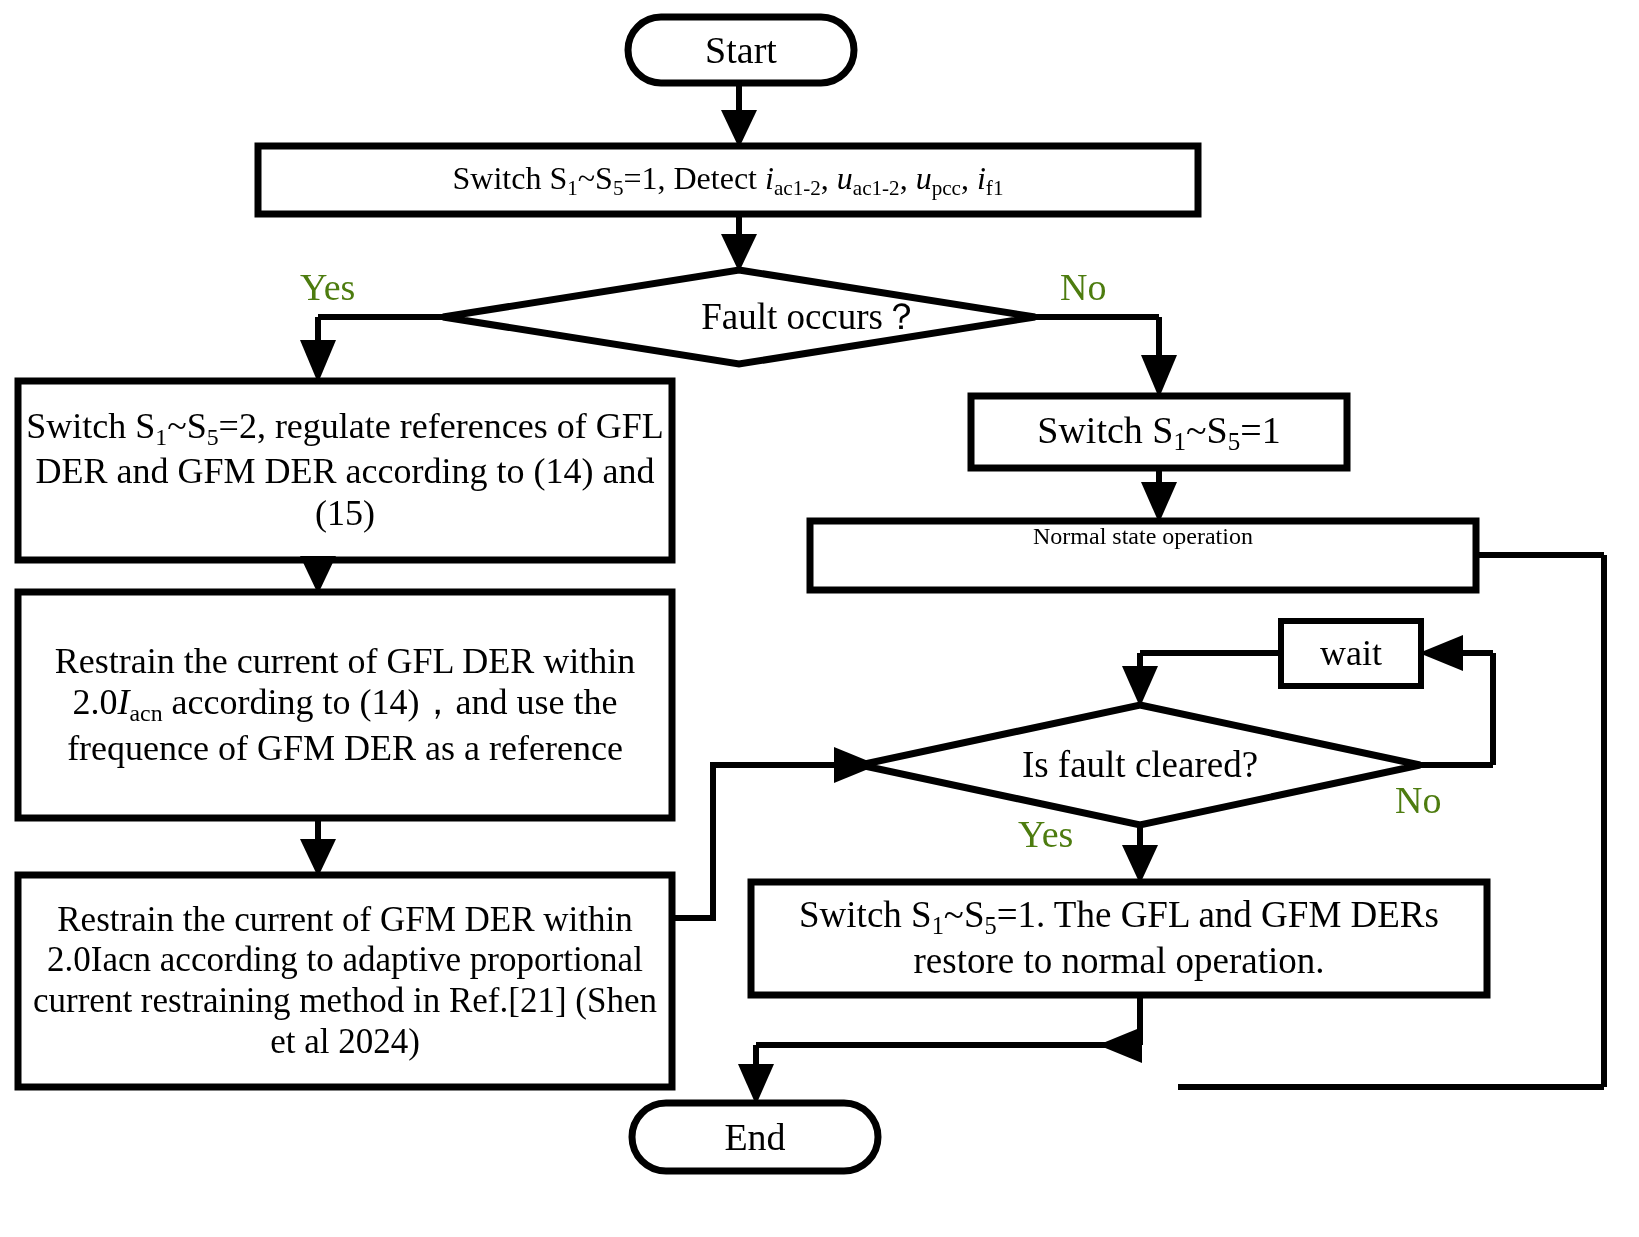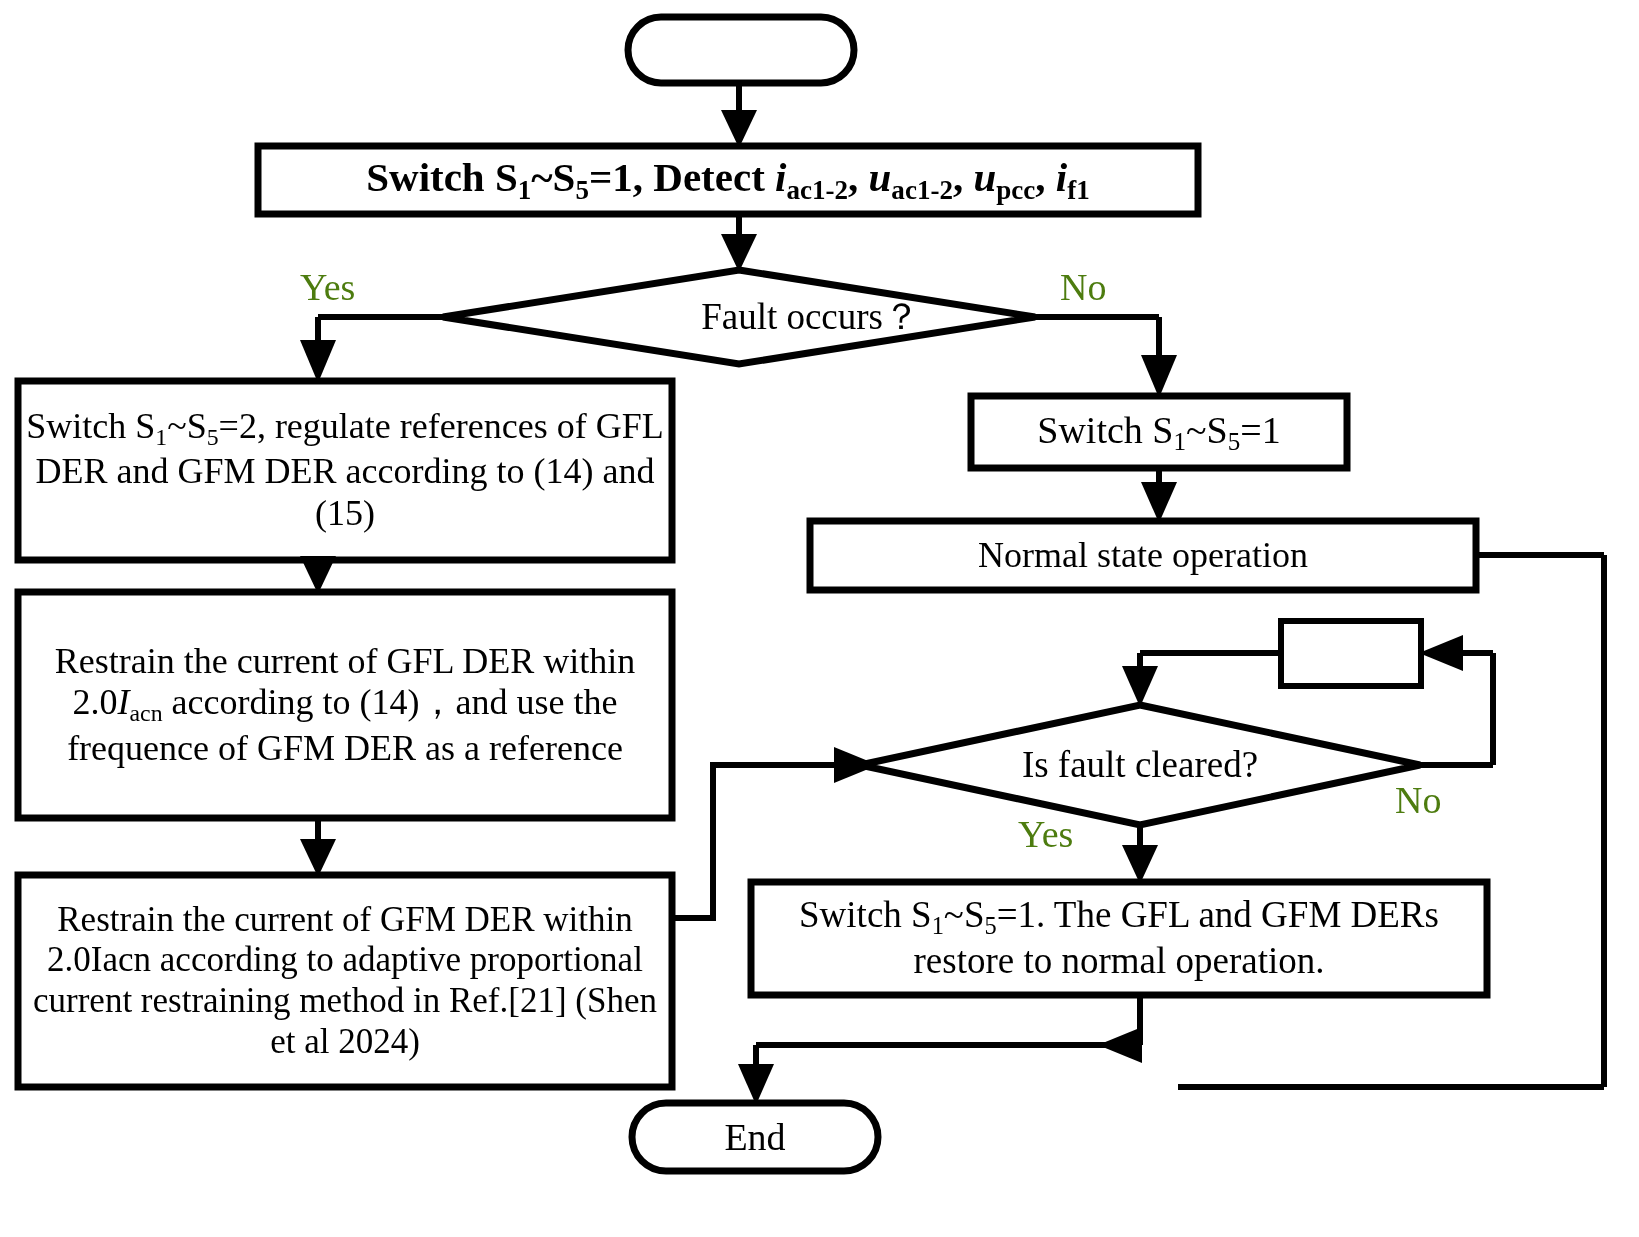--- a/index.html
+++ b/index.html
@@ -98,22 +98,25 @@
     <polygon class="arrowhead" points="1140,884 1122,845 1158,845"></polygon>
 
     <line class="conn" x1="1140" y1="995" x2="1140" y2="1045"></line>
     <line class="conn" x1="1140" y1="1045" x2="756" y2="1045"></line>
     <polygon class="arrowhead" points="1098,1045 1142,1027 1142,1063"></polygon>
     <line class="conn" x1="756" y1="1045" x2="756" y2="1070"></line>
     <polygon class="arrowhead" points="756,1105 738,1064 774,1064"></polygon>
 
   </svg>
 
+  <div class="node-text" style="left:628px;top:17px;width:226px;height:66px;font-size:38px;">
+    <span>Start</span>
+  </div>
 
-  <div class="node-text" style="left:258px;top:146px;width:940px;height:68px;font-size:41px;font-weight:bold;">
+  <div class="node-text" style="left:258px;top:146px;width:940px;height:68px;font-size:32px;">
     <span>Switch S<sub>1</sub>~S<sub>5</sub>=1, Detect <i>i</i><sub>ac1-2</sub>, <i>u</i><sub>ac1-2</sub>, <i>u</i><sub>pcc</sub>, <i>i</i><sub>f1</sub></span>
   </div>
 
   <div class="node-text" style="left:560px;top:290px;width:360px;height:54px;font-size:37px;text-align:right;">
     <span>Fault occurs？</span>
   </div>
 
   <div class="node-text" style="left:24px;top:381px;width:642px;height:179px;font-size:36px;">
     <span>Switch S<sub>1</sub>~S<sub>5</sub>=2, regulate references of GFL DER and GFM DER according to (14) and (15)</span>
   </div>
@@ -123,24 +126,27 @@
   </div>
 
   <div class="node-text" style="left:24px;top:875px;width:642px;height:212px;font-size:35px;">
     <span>Restrain the current of GFM DER within 2.0Iacn according to adaptive proportional current restraining method in Ref.[21] (Shen et al 2024)</span>
   </div>
 
   <div class="node-text" style="left:971px;top:396px;width:376px;height:72px;font-size:38px;">
     <span>Switch S<sub>1</sub>~S<sub>5</sub>=1</span>
   </div>
 
-  <div class="node-text" style="left:810px;top:521px;width:666px;height:69px;font-size:36px;">
+  <div class="node-text" style="left:810px;top:502px;width:666px;height:69px;font-size:24px;">
     <span>Normal state operation</span>
   </div>
 
+  <div class="node-text" style="left:1281px;top:621px;width:140px;height:65px;font-size:36px;">
+    <span>wait</span>
+  </div>
 
   <div class="node-text" style="left:960px;top:740px;width:360px;height:50px;font-size:37px;">
     <span>Is fault cleared?</span>
   </div>
 
   <div class="node-text" style="left:757px;top:882px;width:724px;height:113px;font-size:37px;">
     <span>Switch S<sub>1</sub>~S<sub>5</sub>=1. The GFL and GFM DERs restore to normal operation.</span>
   </div>
 
   <div class="node-text" style="left:632px;top:1103px;width:246px;height:68px;font-size:38px;">

